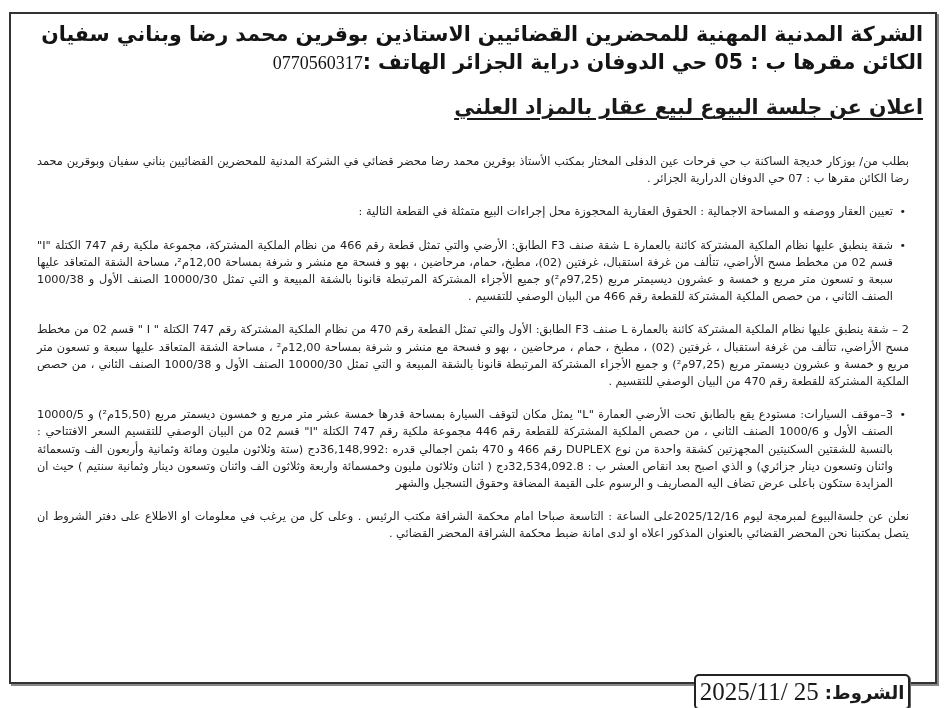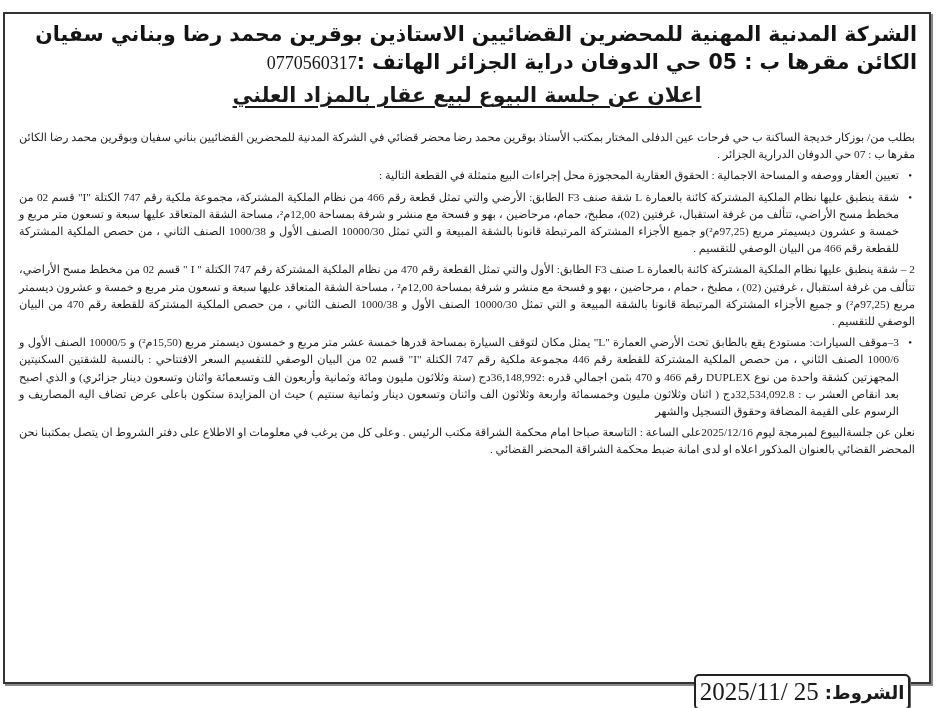--- a/index.html
+++ b/index.html
@@ -1,24 +1,24 @@
 <!DOCTYPE html>
 <html><head>
 <meta charset="utf-8">
 <style>
   html, body { margin:0; padding:0; background:#ffffff; }
   body { width:948px; height:708px; position:relative; overflow:hidden; font-family:"DejaVu Sans", sans-serif; color:#1a1a1a; }
-  .frame { position:absolute; left:3px; top:12px; width:928px; height:672px; border:2px solid #333; box-shadow: 2px 2px 0 #888; box-sizing:border-box; background:#fff; }
+  .frame { position:absolute; left:9px; top:12px; width:928px; height:672px; border:2px solid #333; box-shadow: 2px 2px 0 #888; box-sizing:border-box; background:#fff; }
   .header { direction:rtl; text-align:right; padding:6px 12px 0 12px; }
   .h-line { font-family:"DejaVu Sans", sans-serif; font-weight:bold; font-size:20.5px; line-height:28px; color:#141414; white-space:nowrap; }
   .h-line .num { font-family:"Liberation Serif", serif; font-weight:normal; font-size:18px; }
-  .h-title { text-align:center; font-weight:bold; font-size:20.5px; line-height:28px; margin-top:4px; }
+  .h-title { font-weight:bold; font-size:20.5px; line-height:28px; margin-top:16px; }
   .h-title span { text-decoration:underline; text-underline-offset:4px; }
   .body { direction:rtl; text-align:justify; padding:10px 10px 0 10px; font-family:"DejaVu Sans", sans-serif; font-size:11.3px; line-height:17.2px; color:#1c1c1c; margin-top:6px; }
-  .p { margin:4px;font-family:Liberation Serif, serif; }
+  .p { margin:16px; }
   .bullet { padding-right:16px; position:relative; }
   .bullet::before { content:"•"; position:absolute; right:3px; top:0; font-size:11px; }
   .date-box { position:absolute; left:694px; top:692px; transform:translateY(-50%); width:212px; height:32px; border:2px solid #222; border-radius:5px; background:#fff; direction:rtl; display:flex; align-items:center; justify-content:center; gap:6px; box-shadow:1px 1px 0 #666; }
   .date-label { font-weight:bold; font-size:18px; }
   .date-value { font-family:"Liberation Serif", serif; font-size:25px; direction:ltr; }
 </style>
 </head>
 <body>
 
 <div class="frame">

